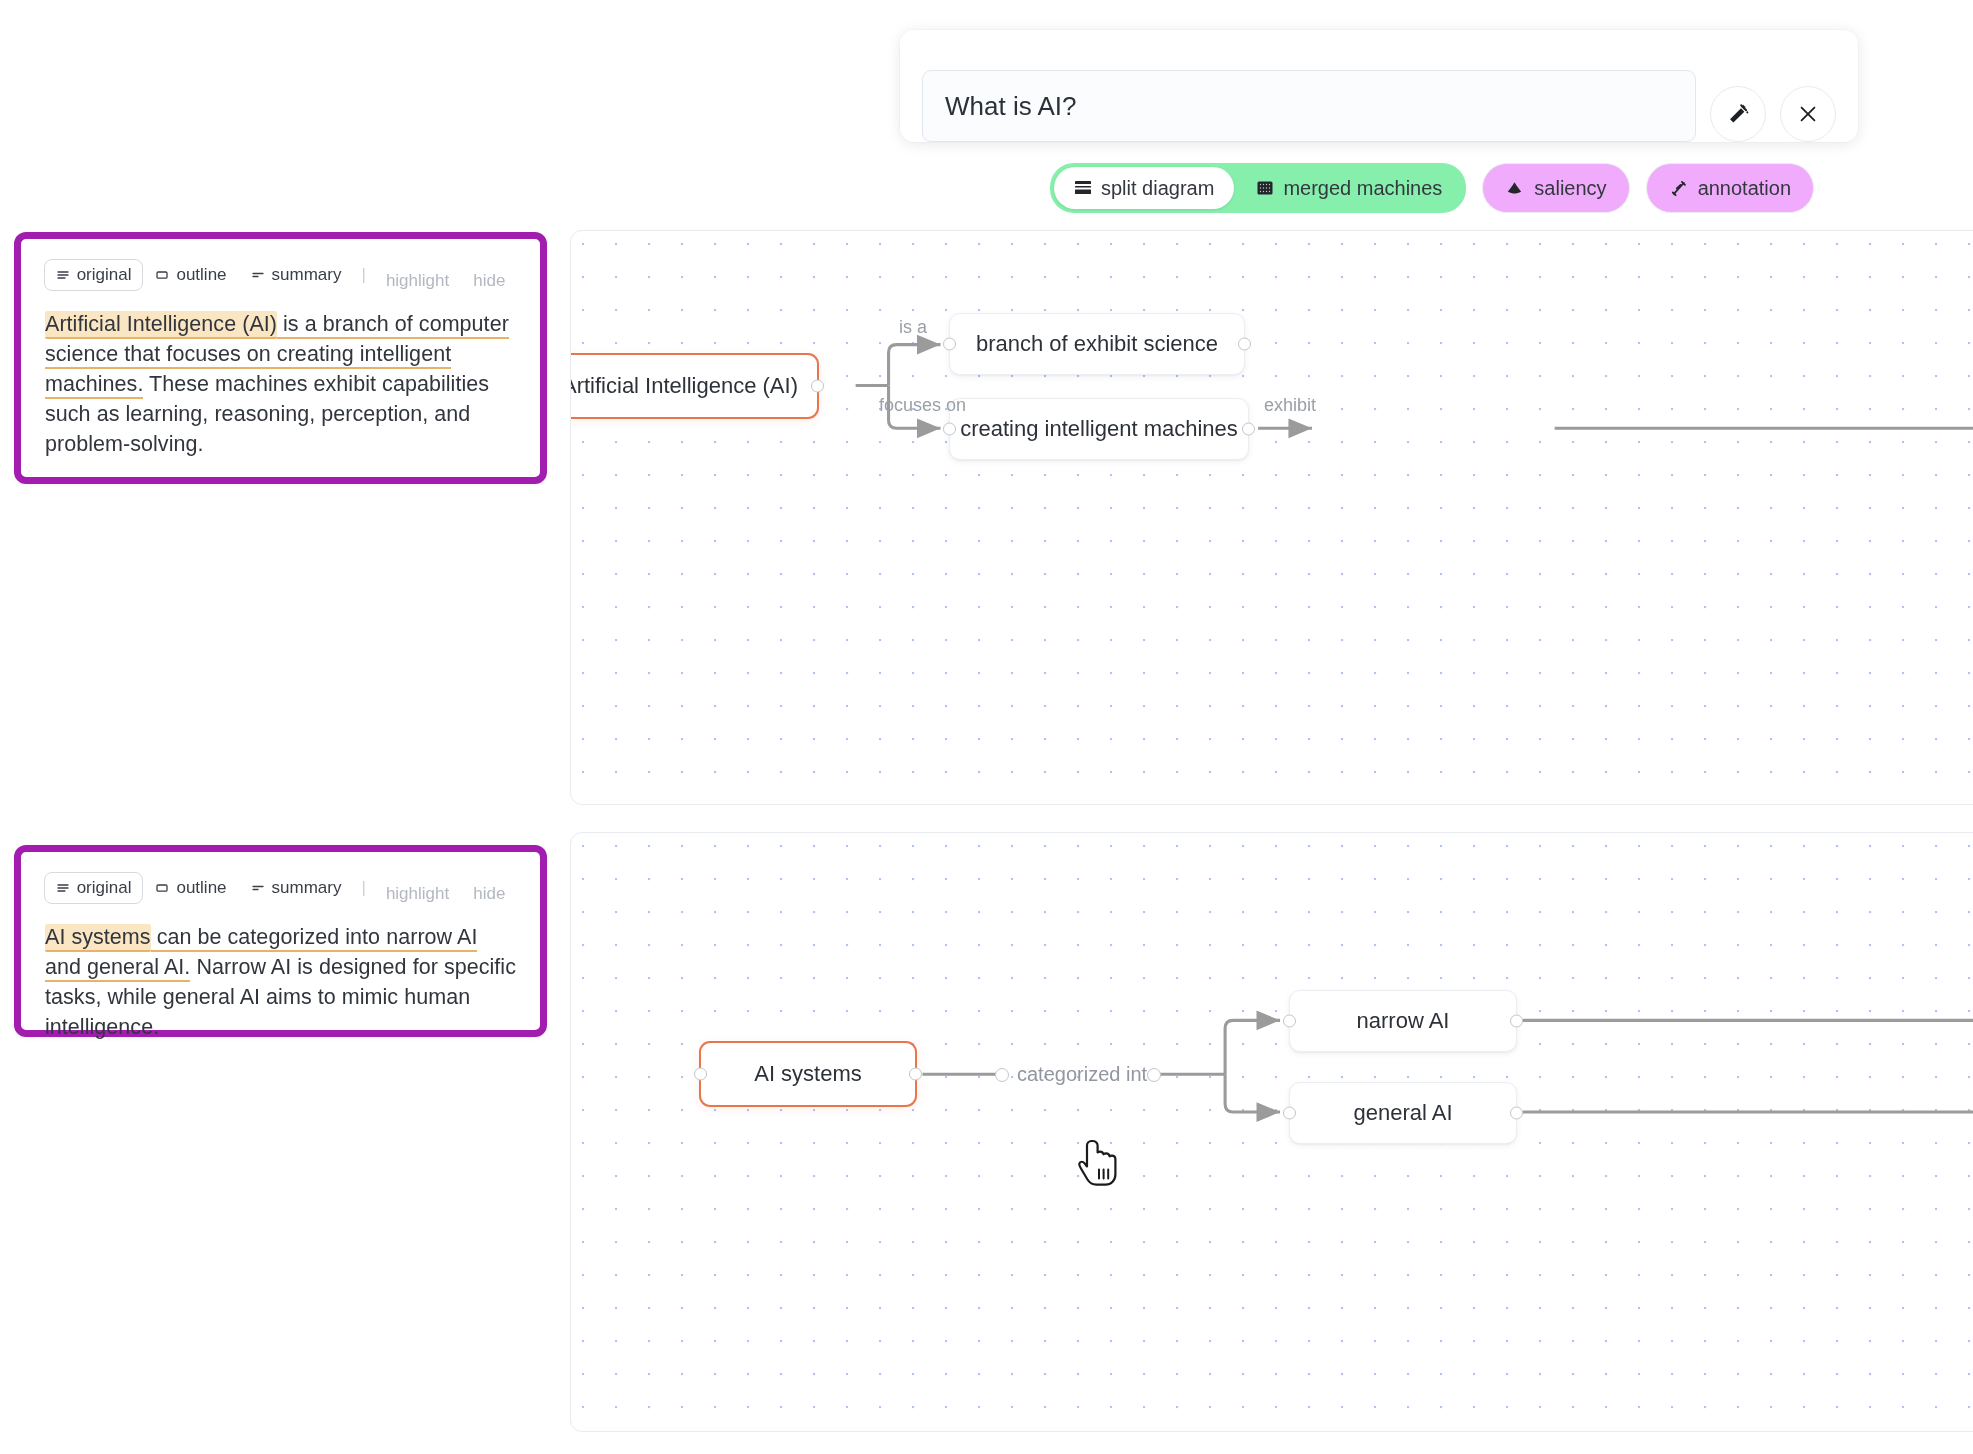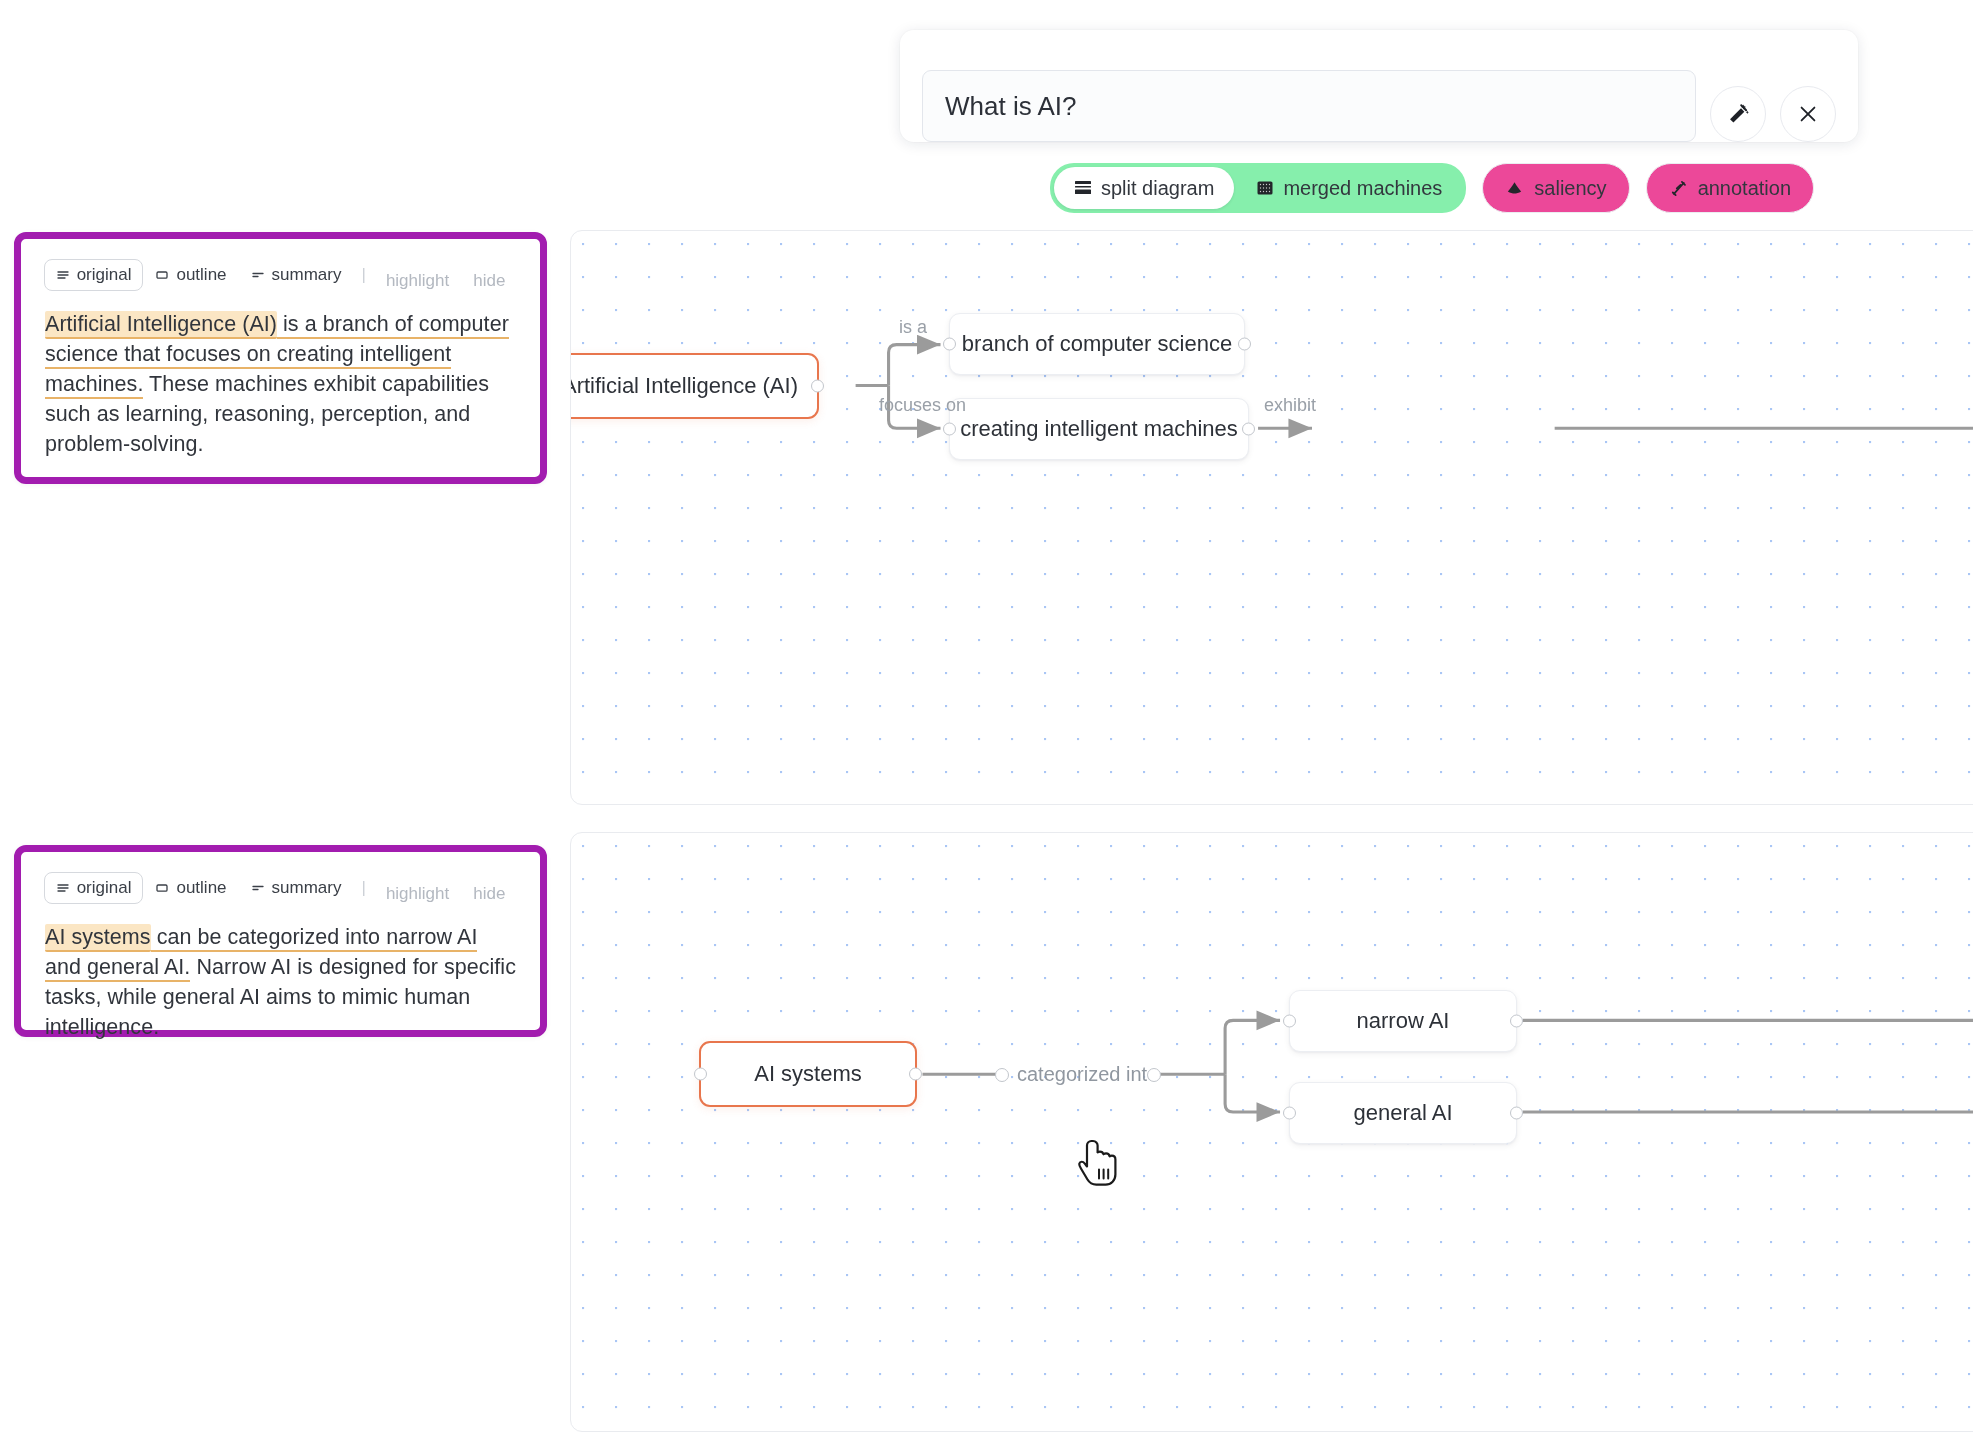--- a/index.html
+++ b/index.html
@@ -102,21 +102,21 @@
   .mode-sep { width: 16px; }
   .mode-solo {
     display: flex;
     align-items: center;
     gap: 10px;
     height: 50px;
     padding: 0 22px;
     border-radius: 25px;
     font-size: 20px;
     color: #33373e;
-    background: #ec4899;
+    background: #f0abfc;
     border: 1px solid #ebedf1;
     cursor: pointer;
     font-family: "Liberation Sans", sans-serif;
     white-space: nowrap;
   }
   .ico { display: inline-flex; align-items: center; justify-content: center; }
 
   
   .text-card {
     position: absolute;
@@ -421,21 +421,21 @@
     </svg>
 
     <div class="node sel" style="left:-30px; top:122px; width:278px; height:66px;">
 
       <span>Artificial Intelligence (AI)</span>
       <span class="handle r"></span>
     </div>
 
     <div class="node" style="left:378px; top:82px; width:296px; height:62px;">
       <span class="handle l"></span>
-      <span>branch of computer science</span>
+      <span>branch of exhibit science</span>
       <span class="handle r"></span>
     </div>
 
     <div class="node" style="left:378px; top:167px; width:300px; height:62px;">
       <span class="handle l"></span>
       <span>creating intelligent machines</span>
       <span class="handle r"></span>
     </div>
 
 

